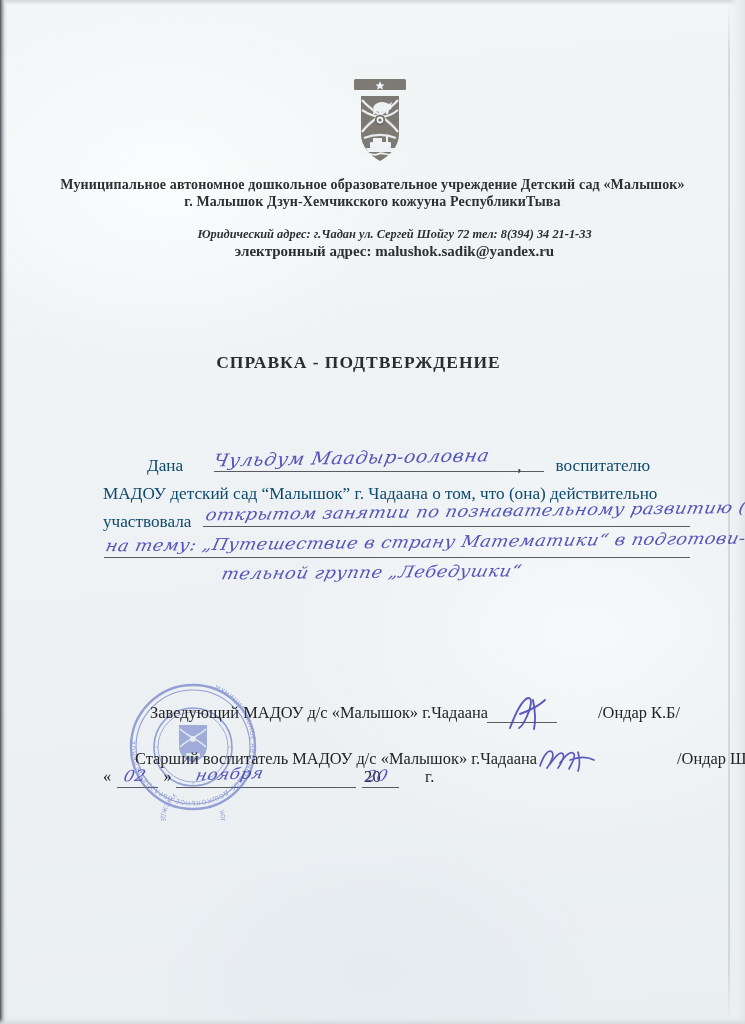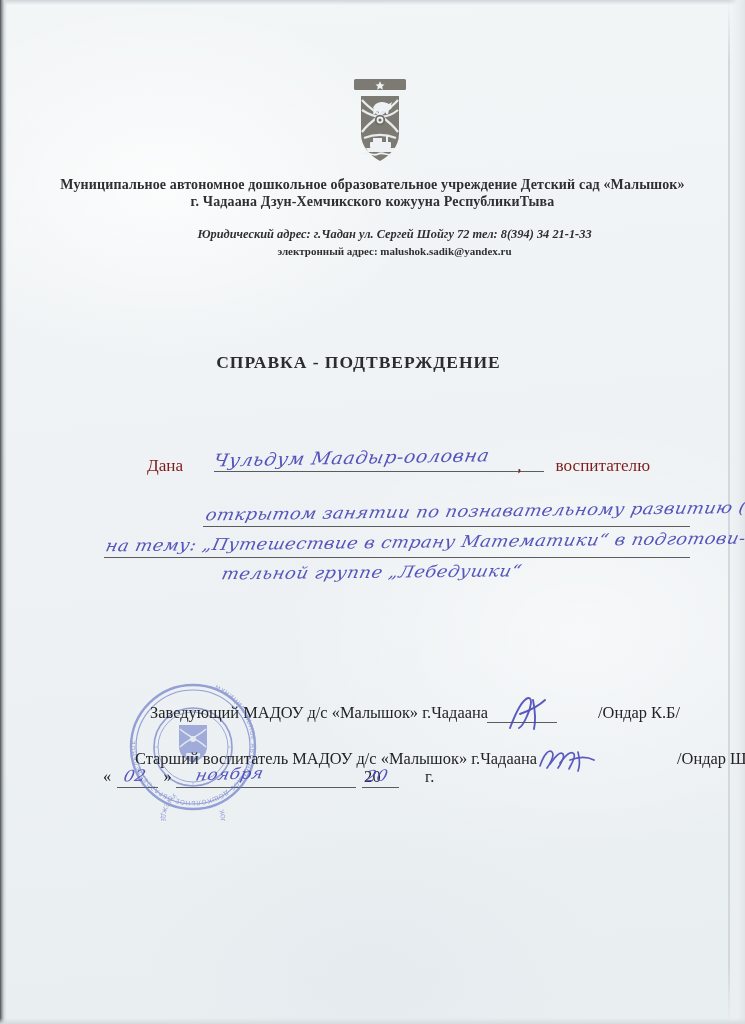--- a/index.html
+++ b/index.html
@@ -84,21 +84,21 @@
   .addr-line1 {
     font-family: "Liberation Serif", serif;
     font-weight: bold;
     font-style: italic;
     font-size: 12.4px;
     line-height: 17px;
   }
   .addr-line2 {
     font-family: "Liberation Serif", serif;
     font-weight: bold;
-    font-size: 11px;
+    font-size: 15px;
     line-height: 17px;
   }
 
   
   #doc-title {
     position: absolute;
     left: 0; top: 352px;
     width: 717px;
     text-align: center;
     font-family: "Liberation Serif", serif;
@@ -108,21 +108,21 @@
     color: #2b2c2e;
   }
 
   
   #body-text {
     position: absolute;
     left: 103px; top: 452px;
     width: 590px;
     font-family: "Liberation Serif", serif;
     font-size: 17.2px;
-    color: #7f1d1d;
+    color: #0c4a6e;
     line-height: 28px;
   }
   .body-row { position: relative; height: 28px; white-space: nowrap; }
   .ind { display: inline-block; width: 44px; }
 
   
   .rule {
     position: absolute;
     height: 1px;
     background: #2f3133;
@@ -227,32 +227,38 @@
       </g>
 
       <g stroke="#eef2f4" stroke-width="1.8" fill="none">
         <path d="M15 78 c5 -3 10 3 15 0 c5 -3 10 3 15 0"></path>
       </g>
     </svg>
   </div>
 
   <div id="header">
     <div class="org-line">Муниципальное автономное дошкольное образовательное учреждение Детский сад «Малышок»</div>
-    <div class="org-line">г. Чадаана Дзун-Хемчикского кожууна РеспубликиТыва</div>
+    <div class="org-line">г. Малышок Дзун-Хемчикского кожууна РеспубликиТыва</div>
     <div class="addr-block">
       <div class="addr-line1">Юридический адрес: г.Чадан ул. Сергей Шойгу 72 тел: 8(394) 34 21-1-33</div>
       <div class="addr-line2">электронный адрес: malushok.sadik@yandex.ru</div>
     </div>
   </div>
 
   <div id="doc-title">СПРАВКА - ПОДТВЕРЖДЕНИЕ</div>
 
   <div id="body-text">
     <div class="body-row">
       <span class="ind"></span><span>Дана</span><span style="display:inline-block;width:334px"></span><span>,</span><span style="display:inline-block;width:34px"></span><span>воспитателю</span>
+    </div>
+    <div class="body-row">
+      <span>МАДОУ детский сад “Малышок” г. Чадаана о том, что (она) действительно</span>
+    </div>
+    <div class="body-row">
+      <span>участвовала</span>
     </div>
   </div>
 
   <div class="layer">
     <div class="rule" style="left:214px; top:471px; width:330px;"></div>
     <div class="rule" style="left:203px; top:526px; width:487px;"></div>
     <div class="rule" style="left:104px; top:557px; width:586px;"></div>
     <div class="rule" style="left:487px; top:722px; width:70px;"></div>
     <div class="rule" style="left:117px; top:787px; width:41px;"></div>
     <div class="rule" style="left:176px; top:787px; width:180px;"></div>

